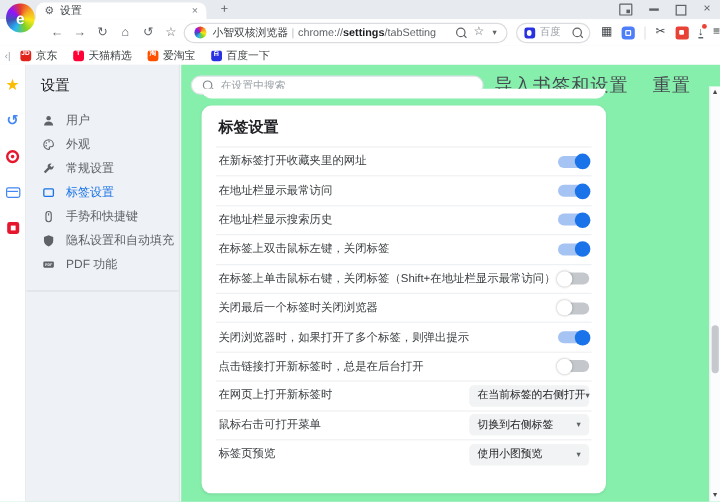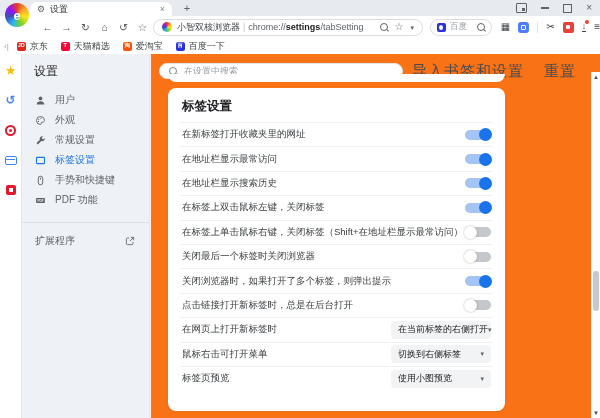--- a/index.html
+++ b/index.html
@@ -85,21 +85,21 @@
   .sb-title{margin:3px 0 10px 12px;font-size:12px;color:#202124}
   .sb-item{height:20px;display:flex;align-items:center;gap:9px;padding-left:13px;font-size:10px;color:#5f6368;cursor:pointer}
   .sb-item.sel{color:#1a73e8}
   .sb-ic{width:11px;height:11px;flex:none}
   .sb-ic svg{width:11px;height:11px;display:block}
   .sb-div{border-top:1px solid #dcdfe3;margin:12px 0 6px}
   .sb-link{height:24px;display:flex;align-items:center;justify-content:space-between;padding:0 13px;
            font-size:10px;color:#5f6368;cursor:pointer}
   .sb-link .sb-ic svg{width:10px;height:10px}
   
-  .main{position:absolute;left:151px;top:0;right:0;bottom:0;background:#f97316}
+  .main{position:absolute;left:151px;top:0;right:0;bottom:0;background:#86efac}
   .sheader{height:34px;display:flex;align-items:center}
   .spill{margin-left:8px;width:244px;height:16px;background:#fff;border:1px solid #e0e3e7;border-radius:9px;
          display:flex;align-items:center;padding:0 9px;gap:7px;box-sizing:border-box}
   .spill .mag{border-color:#80868b}.spill .mag::after{background:#80868b}
   .ph{font-size:9px;color:#9aa0a6}
   .hbtn{font-size:15px;color:#454a50;cursor:pointer;letter-spacing:1px;white-space:nowrap}
   .hbtn.import{margin-left:auto}
   .hbtn.reset{margin:0 24px 0 20px}
   .prevcard{position:absolute;left:17px;top:20px;width:337px;height:8px;background:#fff;border-radius:0 0 8px 8px}
   .card{position:absolute;left:17px;top:34px;width:337px;height:323px;background:#fff;border-radius:8px;
@@ -265,38 +265,37 @@
             <svg viewBox="0 0 16 16">
               <rect x="4.8" y="1.8" width="6.4" height="12.4" rx="3.2" fill="none" stroke="currentColor" stroke-width="1.4"></rect>
               <line x1="8" y1="4" x2="8" y2="6.8" stroke="currentColor" stroke-width="1.3"></line>
             </svg>
           </span>
           <span>手势和快捷键</span>
         </div>
         <div class="sb-item">
           <span class="sb-ic">
             <svg viewBox="0 0 16 16">
+              <path d="M8 1.4l5.6 2.1v4.6c0 3.5-2.4 5.8-5.6 6.9-3.2-1.1-5.6-3.4-5.6-6.9V3.5z" fill="currentColor"></path>
+            </svg>
+          </span>
+          <span>隐私设置和自动填充</span>
+        </div>
+        <div class="sb-item">
+          <span class="sb-ic">
+            <svg viewBox="0 0 16 16">
               <rect x="1.6" y="4.2" width="12.8" height="7.6" rx="1.4" fill="currentColor"></rect>
               <text x="8" y="10.2" font-size="4.4" font-weight="bold" fill="#eef1f5" text-anchor="middle">PDF</text>
             </svg>
           </span>
           <span>PDF 功能</span>
         </div>
       </div>
     <div class="sb-div"></div>
     <div>
-        <div class="sb-link">
-          <span>扩展程序</span>
-          <span class="sb-ic">
-            <svg viewBox="0 0 16 16">
-              <path d="M6.5 3.2H4A1.8 1.8 0 0 0 2.2 5v7A1.8 1.8 0 0 0 4 13.8h7A1.8 1.8 0 0 0 12.8 12V9.5" fill="none" stroke="currentColor" stroke-width="1.4"></path>
-              <path d="M9.2 2.2h4.6v4.6M13.4 2.6L7.8 8.2" fill="none" stroke="currentColor" stroke-width="1.4"></path>
-            </svg>
-          </span>
-        </div>
       </div>
   </div>
 
   <div class="main">
     <div class="sheader">
       <div class="spill">
         <span class="mag"></span>
         <span class="ph">在设置中搜索</span>
       </div>
       <span class="hbtn import">导入书签和设置</span>

